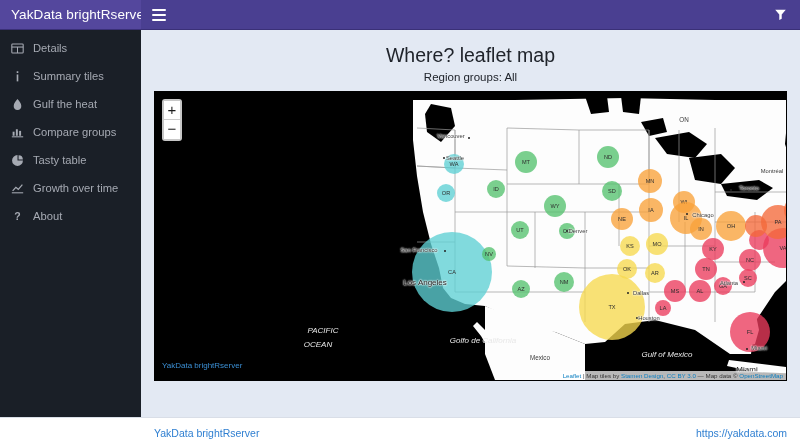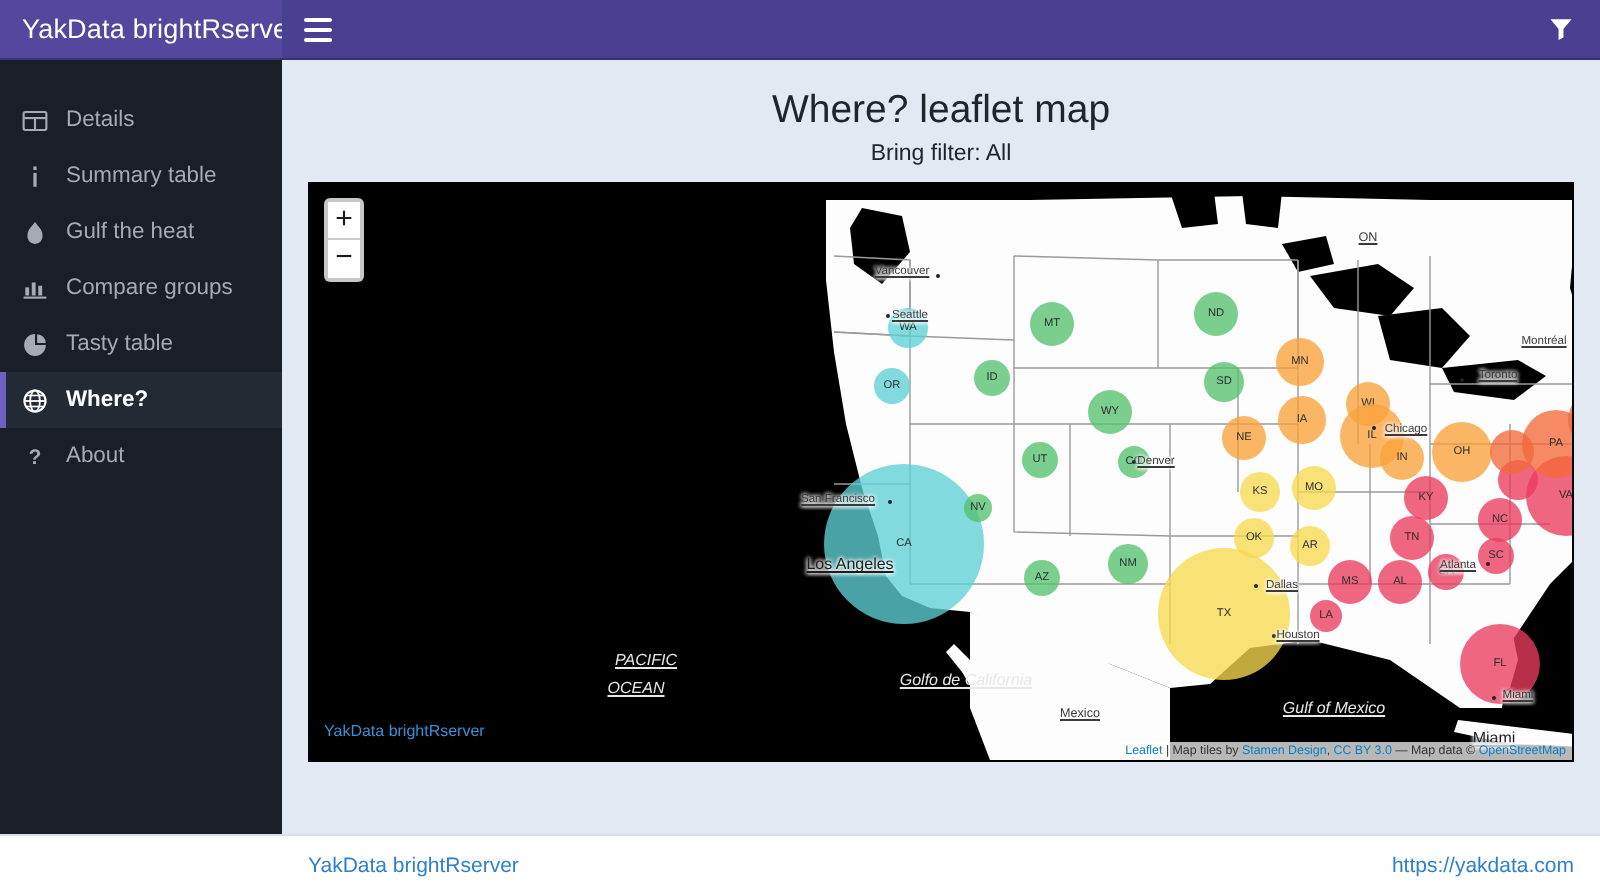--- a/index.html
+++ b/index.html
@@ -39,21 +39,21 @@
   .hamburger i { display: block; height: 2px; background: #ffffff; border-radius: 1px; }
   .funnel { cursor: pointer; line-height: 0; }
 
   
   .body-row { flex: 1 1 auto; display: flex; min-height: 0; }
 
   
   .sidebar {
     width: 141px; flex: 0 0 141px;
     background: #1a1f27;
-    padding-top: 16px;
+    padding-top: 4px;
     overflow: hidden;
   }
   .side-item {
     position: relative;
     display: flex; align-items: center;
     gap: 9px;
     height: 28px;
     padding-left: 11px;
     color: #a6aab3;
     font-size: 11.2px;
@@ -108,21 +108,20 @@
 
   .bubble { position: absolute; border-radius: 50%; transform: translate(-50%,-50%); }
   .bub-label {
     position: absolute; transform: translate(-50%,-50%);
     font-size: 5.6px; color: #2d2d2d; white-space: nowrap; pointer-events: none;
   }
   .geo-label {
     position: absolute; transform: translate(-50%,-50%);
     font-size: 6px; color: #3a3a3a; white-space: nowrap; pointer-events: none;
     text-shadow: 0 0 2px #fff, 0 0 2px #fff, 0 0 2px #fff;
-    text-decoration: underline;
   }
   .geo-label.big { font-size: 8px; color: #1d1d1d; }
   .geo-label.city { font-size: 5.8px; }
   .geo-label.ocean { font-style: italic; color: #e8e8e8; text-shadow: none; font-size: 8px; }
   .geo-label.prov { font-size: 6.3px; }
   .citydot { position: absolute; width: 2px; height: 2px; background: #222; border-radius: 50%; transform: translate(-50%,-50%); }
 
   .brand-watermark {
     position: absolute; left: 7px; bottom: 10px;
     font-size: 8px; color: #3b8fd4; z-index: 30;
@@ -183,21 +182,21 @@
         <span>Details</span>
       </div>
 
       <div class="side-item">
         <span class="ico">
           <svg width="13" height="13" viewBox="0 0 16 16">
               <rect x="7" y="1.5" width="2" height="2.2" fill="#a6aab3"></rect>
               <rect x="7" y="5.5" width="2" height="8.5" fill="#a6aab3"></rect>
             </svg>
         </span>
-        <span>Summary table</span>
+        <span>Summary tiles</span>
       </div>
 
       <div class="side-item">
         <span class="ico">
           <svg width="13" height="13" viewBox="0 0 16 16">
               <path d="M8 1.2c2.6 3.4 4.6 5 4.6 8.1A4.6 4.6 0 0 1 8 14.8a4.6 4.6 0 0 1-4.6-5.5C3.4 6.2 5.4 4.6 8 1.2z" fill="#a6aab3"></path>
             </svg>
         </span>
         <span>Gulf the heat</span>
       </div>
@@ -218,49 +217,46 @@
         <span class="ico">
           <svg width="13" height="13" viewBox="0 0 16 16">
               <path d="M8 8V1.3A6.7 6.7 0 1 0 14.7 8z" fill="#a6aab3"></path>
               <path d="M9.3 6.7h5.3A5.4 5.4 0 0 0 9.3 1.4z" fill="#a6aab3"></path>
             </svg>
         </span>
         <span>Tasty table</span>
       </div>
 
 
-
-      <div class="side-item active">
-        <span class="ico">
-          <svg width="13" height="13" viewBox="0 0 16 16">
-              <circle cx="8" cy="8" r="6.5" fill="none" stroke="#ffffff" stroke-width="1.3"></circle>
-              <ellipse cx="8" cy="8" rx="3" ry="6.5" fill="none" stroke="#ffffff" stroke-width="1.1"></ellipse>
-              <line x1="1.6" y1="8" x2="14.4" y2="8" stroke="#ffffff" stroke-width="1.1"></line>
-              <line x1="2.8" y1="4.6" x2="13.2" y2="4.6" stroke="#ffffff" stroke-width="1"></line>
-              <line x1="2.8" y1="11.4" x2="13.2" y2="11.4" stroke="#ffffff" stroke-width="1"></line>
-            </svg>
-        </span>
-        <span>Where?</span>
-      </div>
+      <div class="side-item">
+        <span class="ico">
+          <svg width="13" height="13" viewBox="0 0 16 16">
+              <polyline points="2,11 6,6.5 9,9 14,3.2" fill="none" stroke="#a6aab3" stroke-width="1.5"></polyline>
+              <line x1="1" y1="13.3" x2="15" y2="13.3" stroke="#a6aab3" stroke-width="1.3"></line>
+            </svg>
+        </span>
+        <span>Growth over time</span>
+      </div>
+
 
       <div class="side-item">
         <span class="ico">
           <svg width="13" height="13" viewBox="0 0 16 16">
               <text x="8" y="12.6" font-size="13" font-weight="bold" text-anchor="middle" fill="#a6aab3" font-family="Liberation Sans, sans-serif">?</text>
             </svg>
         </span>
         <span>About</span>
       </div>
 
     </div>
 
     <div class="main">
       <div class="titles">
         <div class="page-title">Where? leaflet map</div>
-        <div class="sub2">Bring filter: All</div>
+        <div class="sub2">Region groups: All</div>
       </div>
 
       <div class="map-wrap">
         <div class="map-canvas" id="map-canvas">
           <svg id="landmass" width="632" height="288" viewBox="0 0 632 288" style="position:absolute;left:0;top:0;">
 
             <path d="M265,8 L632,8 L632,96 L700,96 Z" fill="none"></path>
 
             <path d="M258,18 L300,12 L360,8 L470,6 L560,8 L632,10 L632,72
                      L700,72 L700,150 L660,170 L640,180 L620,200 L600,230

